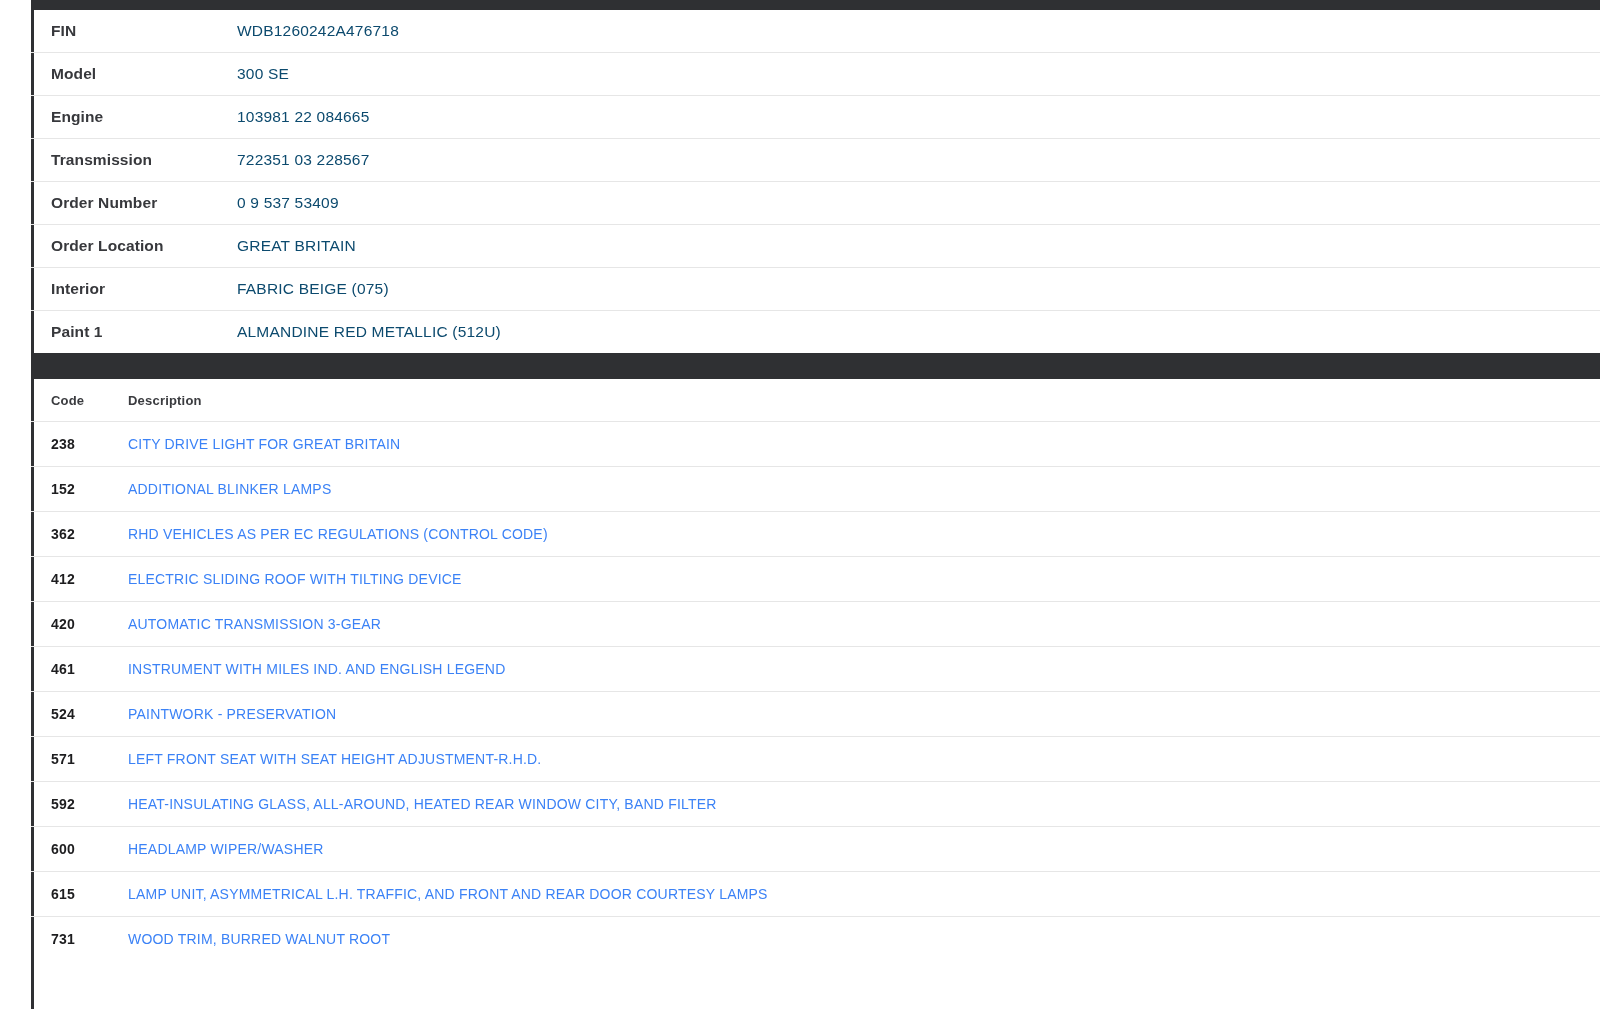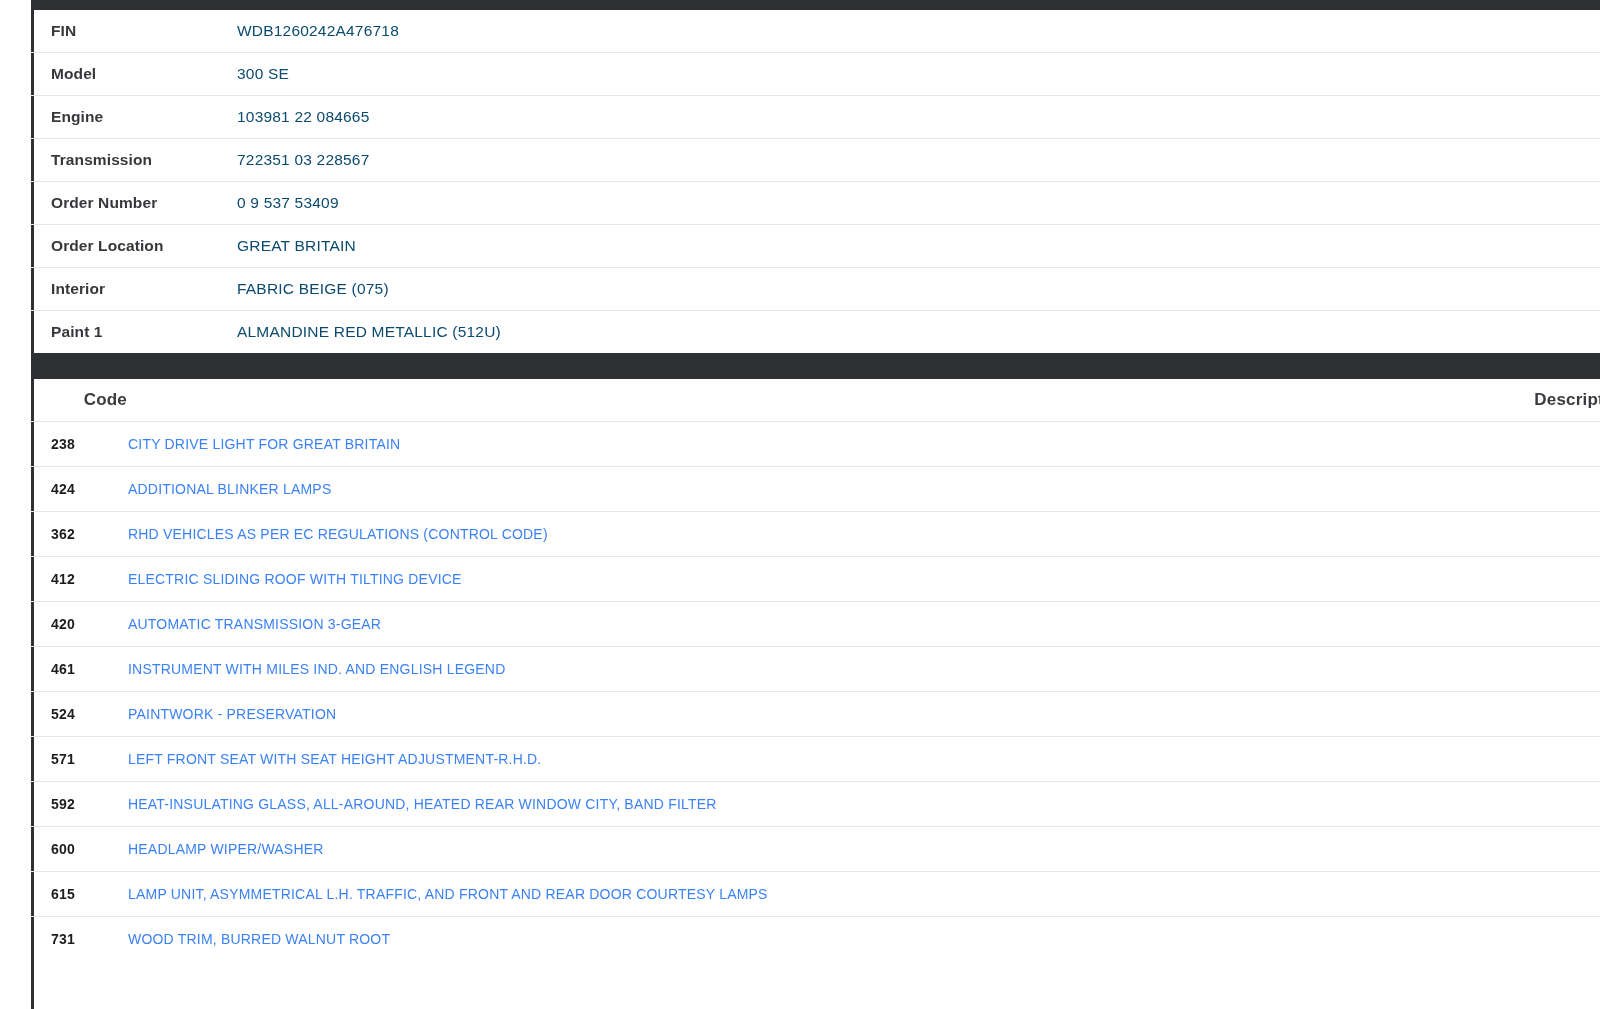--- a/index.html
+++ b/index.html
@@ -73,22 +73,22 @@
   }
   .info-value {
     padding-left: 0 !important;
     color: #0c4a6e;
     font-weight: 400;
     letter-spacing: 0.2px;
   }
 
   
   .codes-table th {
-    text-align: right;
-    font-size: 17px;
+    text-align: left;
+    font-size: 13px;
     font-weight: 700;
     color: #3a3b3f;
     height: 40px;
     border-bottom: 1px solid #e6e6e6;
     vertical-align: middle;
     letter-spacing: 0.2px;
   }
   .codes-table td {
     border-bottom: 1px solid #e6e6e6;
     height: 42px;
@@ -171,21 +171,21 @@
           <th class="col-code">Code</th>
           <th class="col-desc">Description</th>
         </tr>
       </thead>
       <tbody>
         <tr>
           <td class="col-code">238</td>
           <td class="col-desc">CITY DRIVE LIGHT FOR GREAT BRITAIN</td>
         </tr>
         <tr>
-          <td class="col-code">424</td>
+          <td class="col-code">152</td>
           <td class="col-desc">ADDITIONAL BLINKER LAMPS</td>
         </tr>
         <tr>
           <td class="col-code">362</td>
           <td class="col-desc">RHD VEHICLES AS PER EC REGULATIONS (CONTROL CODE)</td>
         </tr>
         <tr>
           <td class="col-code">412</td>
           <td class="col-desc">ELECTRIC SLIDING ROOF WITH TILTING DEVICE</td>
         </tr>

